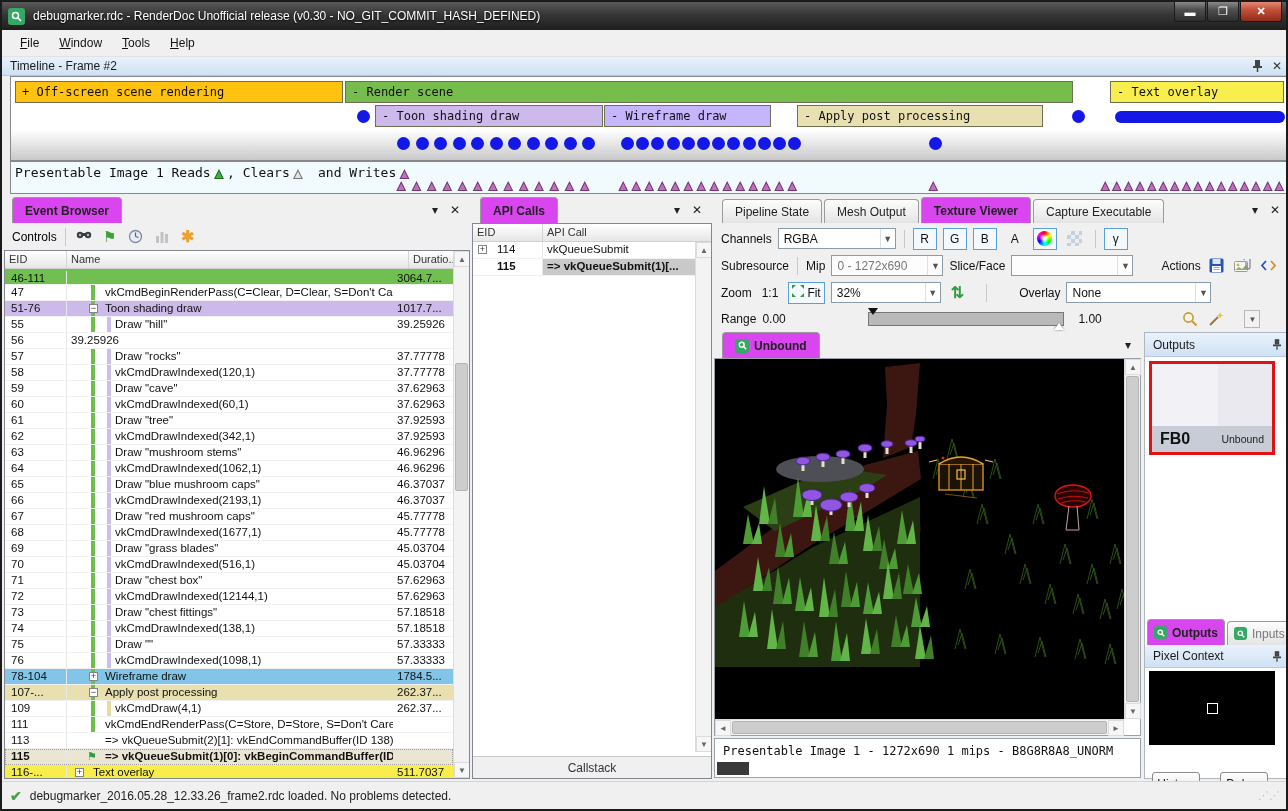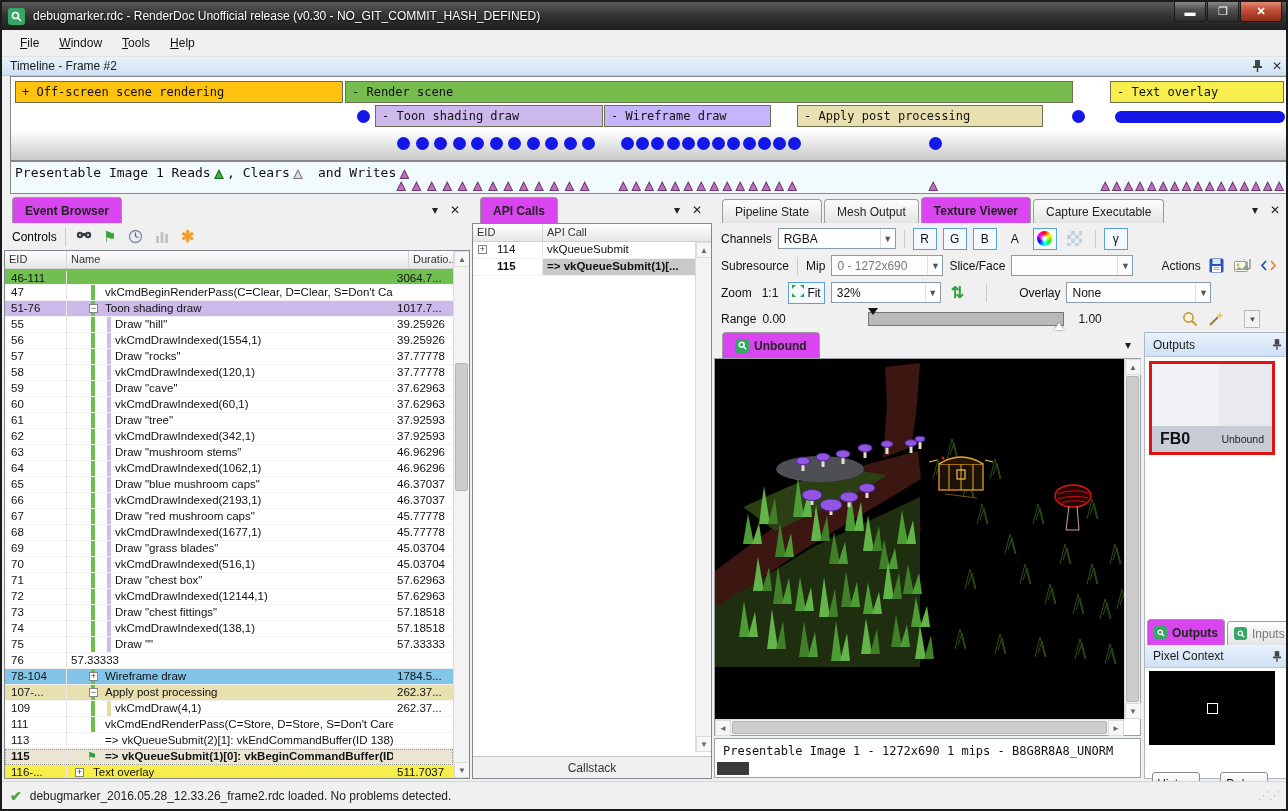--- a/index.html
+++ b/index.html
@@ -292,25 +292,20 @@
               <div class="eb-eid">55</div>
               <div class="eb-name">
                 <span class="guide g-green" style="left: 24px;"></span>
                 <span class="guide g-purple" style="left: 40px;"></span>
                 <span class="ebtext" style="left: 48px;">Draw "hill"</span>
               </div>
               <div class="eb-dur">39.25926</div>
             </div>
             <div class="ebrow">
               <div class="eb-eid">56</div>
-              <div class="eb-name">
-                <span class="guide g-green" style="left: 24px;"></span>
-                <span class="guide g-purple" style="left: 40px;"></span>
-                <span class="ebtext" style="left: 48px;">vkCmdDrawIndexed(1554,1)</span>
-              </div>
               <div class="eb-dur">39.25926</div>
             </div>
             <div class="ebrow">
               <div class="eb-eid">57</div>
               <div class="eb-name">
                 <span class="guide g-green" style="left: 24px;"></span>
                 <span class="guide g-purple" style="left: 40px;"></span>
                 <span class="ebtext" style="left: 48px;">Draw "rocks"</span>
               </div>
               <div class="eb-dur">37.77778</div>
@@ -472,20 +467,25 @@
               <div class="eb-eid">75</div>
               <div class="eb-name">
                 <span class="guide g-green" style="left: 24px;"></span>
                 <span class="guide g-purple" style="left: 40px;"></span>
                 <span class="ebtext" style="left: 48px;">Draw ""</span>
               </div>
               <div class="eb-dur">57.33333</div>
             </div>
             <div class="ebrow">
               <div class="eb-eid">76</div>
+              <div class="eb-name">
+                <span class="guide g-green" style="left: 24px;"></span>
+                <span class="guide g-purple" style="left: 40px;"></span>
+                <span class="ebtext" style="left: 48px;">vkCmdDrawIndexed(1098,1)</span>
+              </div>
               <div class="eb-dur">57.33333</div>
             </div>
             <div class="ebrow bg-blue">
               <div class="eb-eid">78-104</div>
               <div class="eb-name">
                 <span class="guide g-green" style="left: 24px;"></span>
                 <span class="exp" style="left: 22px;">+</span>
                 <span class="ebtext" style="left: 38px;">Wireframe draw</span>
               </div>
               <div class="eb-dur">1784.5...</div>

